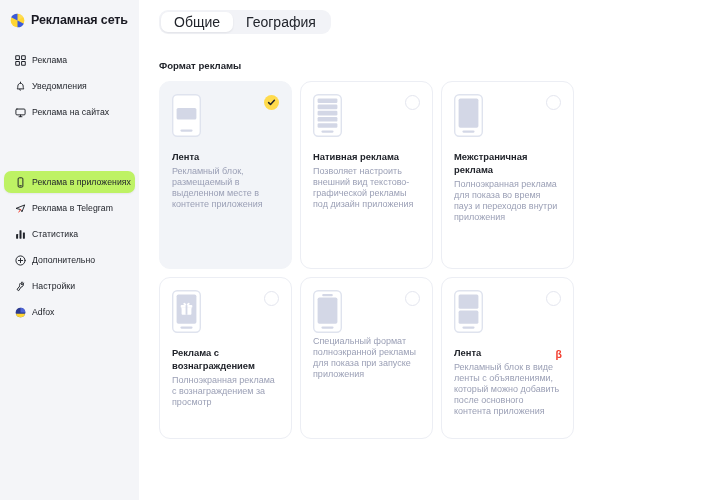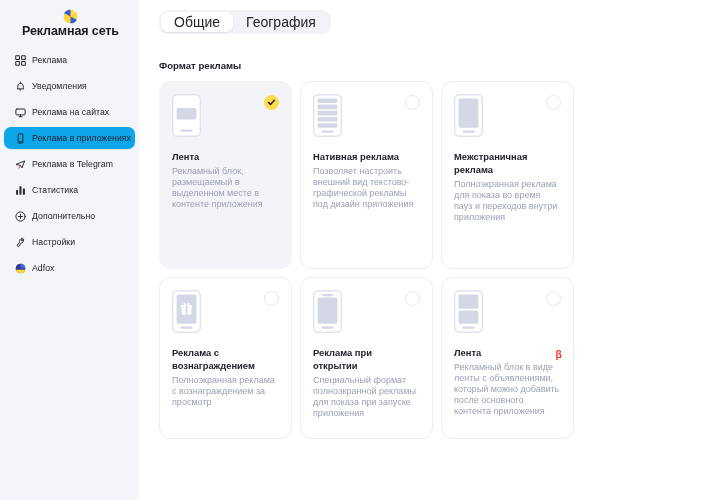--- a/index.html
+++ b/index.html
@@ -24,24 +24,24 @@
     min-width: 139px;
     height: 500px;
     background: #f4f5f8;
     padding: 9px 0 0 0;
     display: flex;
     flex-direction: column;
   }
   .brand {
     display: flex;
     align-items: center;
+    gap: 6px;
     padding: 0 8px 0 10px;
     height: 22px;
     margin-bottom: 18px;
-    flex-direction: column;
   }
   .brand-logo {
     width: 15px; height: 15px;
     flex: 0 0 15px;
     position: relative;
   }
   .brand-title {
     font-size: 12.5px;
     font-weight: bold;
     color: #1a1a23;
@@ -54,22 +54,23 @@
     display: flex;
     align-items: center;
     gap: 6px;
     padding: 0 8px 0 10px;
     margin: 0 4px 4px 4px;
     border-radius: 7px;
     cursor: pointer;
     white-space: nowrap;
   }
   .nav-item.active {
-    background: #0ea5e9;
+    background: #bef264;
     box-shadow: 0 1px 2px rgba(20,20,40,.06);
+    margin-top: 44px;
   }
   .nav-ico {
     width: 12px; height: 12px;
     flex: 0 0 12px;
     display: flex; align-items: center; justify-content: center;
     color: #21242b;
   }
   .nav-ico svg { display: block; }
   .nav-label {
     font-size: 8.7px;
@@ -401,21 +402,20 @@
           <span class="fmt-ico">
             <svg width="29" height="43" viewBox="0 0 29 43">
               <rect x="0.7" y="0.7" width="27.6" height="41.6" rx="4.5" fill="#fff" stroke="#dfe3ee" stroke-width="1.4"></rect>
               <rect x="4.6" y="7.4" width="19.8" height="26.4" rx="1.8" fill="#d3d7e6"></rect>
               <rect x="9.2" y="4.1" width="10.6" height="2.1" rx="1.05" fill="#d3d7e6"></rect>
               <rect x="8.4" y="36.4" width="12.2" height="2.3" rx="1.15" fill="#d3d7e6"></rect>
             </svg>
           </span>
           <span class="radio"></span>
         </div>
-        <div class="card-name">Реклама при открытии</div>
         <div class="card-desc">Специальный формат полноэкранной рекламы для показа при запуске приложения</div>
       </div>
 
       <div class="card row2">
         <div class="card-top">
           <span class="fmt-ico">
             <svg width="29" height="43" viewBox="0 0 29 43">
               <rect x="0.7" y="0.7" width="27.6" height="41.6" rx="4.5" fill="#fff" stroke="#dfe3ee" stroke-width="1.4"></rect>
               <rect x="4.6" y="4.4" width="19.8" height="14.4" rx="1.6" fill="#d3d7e6"></rect>
               <rect x="4.6" y="20.6" width="19.8" height="13.2" rx="1.6" fill="#d3d7e6"></rect>

